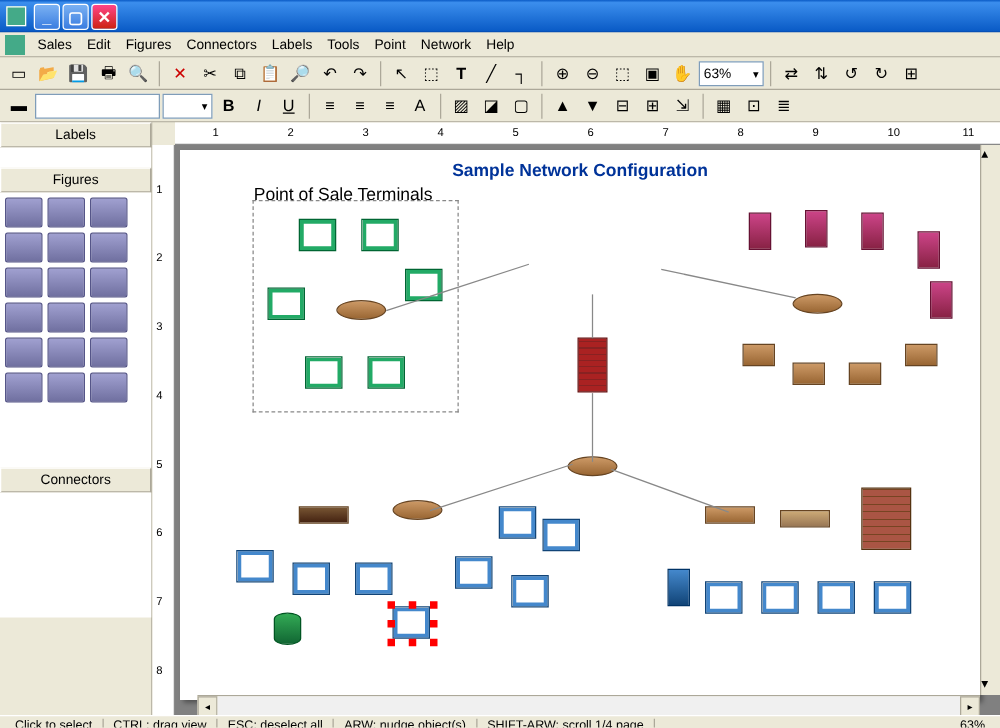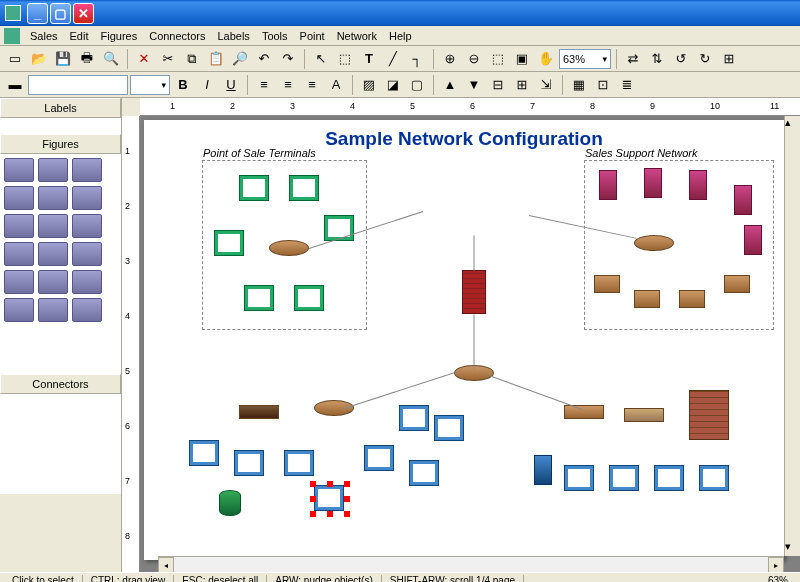--- a/index.html
+++ b/index.html
@@ -45,24 +45,24 @@
 
 
 .canvasarea { flex:1; display:flex; flex-direction:column; background:#ece9d8; position:relative; }
 .hruler { height:18px; background:#fff; border-bottom:1px solid #888; margin-left:18px; position:relative; font-size:9px; overflow:hidden; }
 .hruler span { position:absolute; top:3px; }
 .canvaswrap { flex:1; display:flex; }
 .vruler { width:18px; background:#fff; border-right:1px solid #888; position:relative; font-size:9px; overflow:hidden; }
 .vruler span { position:absolute; left:3px; }
 .canvas { flex:1; background:#808080; overflow:auto; position:relative; }
 .page { background:#fff; width:640px; height:440px; margin:4px; position:relative; box-shadow:2px 2px 4px rgba(0,0,0,.4); }
-.diagtitle { position:absolute; top:8px; left:0; right:0; text-align:center; font-weight:bold; font-size:19px; color:#003399; }
+.diagtitle { position:absolute; top:8px; left:0; right:0; text-align:center; font-weight:bold; font-size:14px; color:#003399; }
 
 .groupbox { position:absolute; border:1px dashed #888; }
-.grouplabel { position:absolute; top:-14px; left:0; font-size:11px; white-space:nowrap;font-style:italic; }
+.grouplabel { position:absolute; top:-14px; left:0; font-size:14px; white-space:nowrap; }
 
 .node { position:absolute; width:30px; height:26px; }
 .cloud { position:absolute; width:110px; height:60px; background:radial-gradient(ellipse at 30% 30%, #c8d8f8, #8aa8e8); border-radius:50%/55%; display:flex; align-items:center; justify-content:center; font-weight:bold; font-size:11px; }
 .cloud::before, .cloud::after { content:""; position:absolute; background:radial-gradient(ellipse at 30% 30%, #c8d8f8, #8aa8e8); border-radius:50%; }
 .cloud::before { width:40px; height:35px; left:-10px; top:15px; }
 .cloud::after { width:45px; height:38px; right:-12px; top:18px; }
 
 .monitor { background:linear-gradient(#5a5,#282); }
 .monitor.green { border:1px solid #063; background:#fff; box-shadow:inset 0 0 0 3px #2a6; }
 .monitor.blue { border:1px solid #147; background:#fff; box-shadow:inset 0 0 0 3px #48c; }
@@ -253,23 +253,20 @@
           </div>
           <div class="node monitor green" style="left:95px;top:55px"></div>
           <div class="node monitor green" style="left:145px;top:55px"></div>
           <div class="node monitor green" style="left:70px;top:110px"></div>
           <div class="node monitor green" style="left:180px;top:95px"></div>
           <div class="node monitor green" style="left:100px;top:165px"></div>
           <div class="node monitor green" style="left:150px;top:165px"></div>
           <div class="node router" style="left:125px;top:120px"></div>
 
 
-          <div class="groupbox" style="left:440px;top:40px;width:190px;height:170px">
-            <div class="grouplabel">Sales Support Network</div>
-          </div>
           <div class="node tower" style="left:455px;top:50px;background:linear-gradient(#c48,#824);border:1px solid #613"></div>
           <div class="node tower" style="left:500px;top:48px;background:linear-gradient(#c48,#824);border:1px solid #613"></div>
           <div class="node tower" style="left:545px;top:50px;background:linear-gradient(#c48,#824);border:1px solid #613"></div>
           <div class="node tower" style="left:590px;top:65px;background:linear-gradient(#c48,#824);border:1px solid #613"></div>
           <div class="node tower" style="left:600px;top:105px;background:linear-gradient(#c48,#824);border:1px solid #613"></div>
           <div class="node router" style="left:490px;top:115px"></div>
           <div class="node laptop" style="left:450px;top:155px;background:linear-gradient(#c96,#963);border:1px solid #642"></div>
           <div class="node laptop" style="left:490px;top:170px;background:linear-gradient(#c96,#963);border:1px solid #642"></div>
           <div class="node laptop" style="left:535px;top:170px;background:linear-gradient(#c96,#963);border:1px solid #642"></div>
           <div class="node laptop" style="left:580px;top:155px;background:linear-gradient(#c96,#963);border:1px solid #642"></div>

